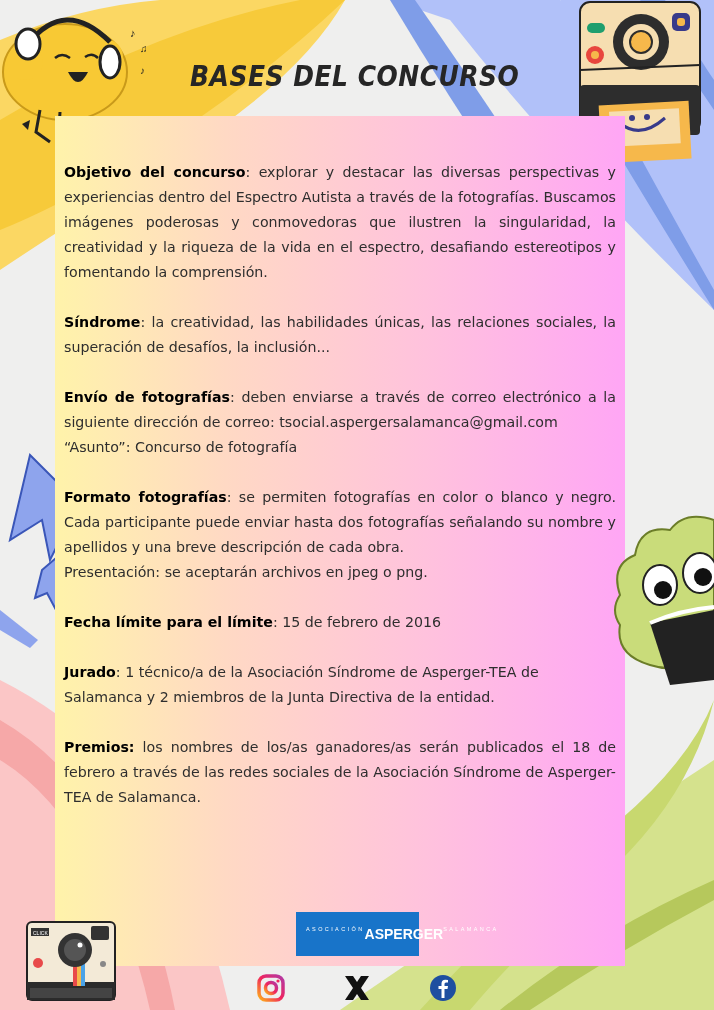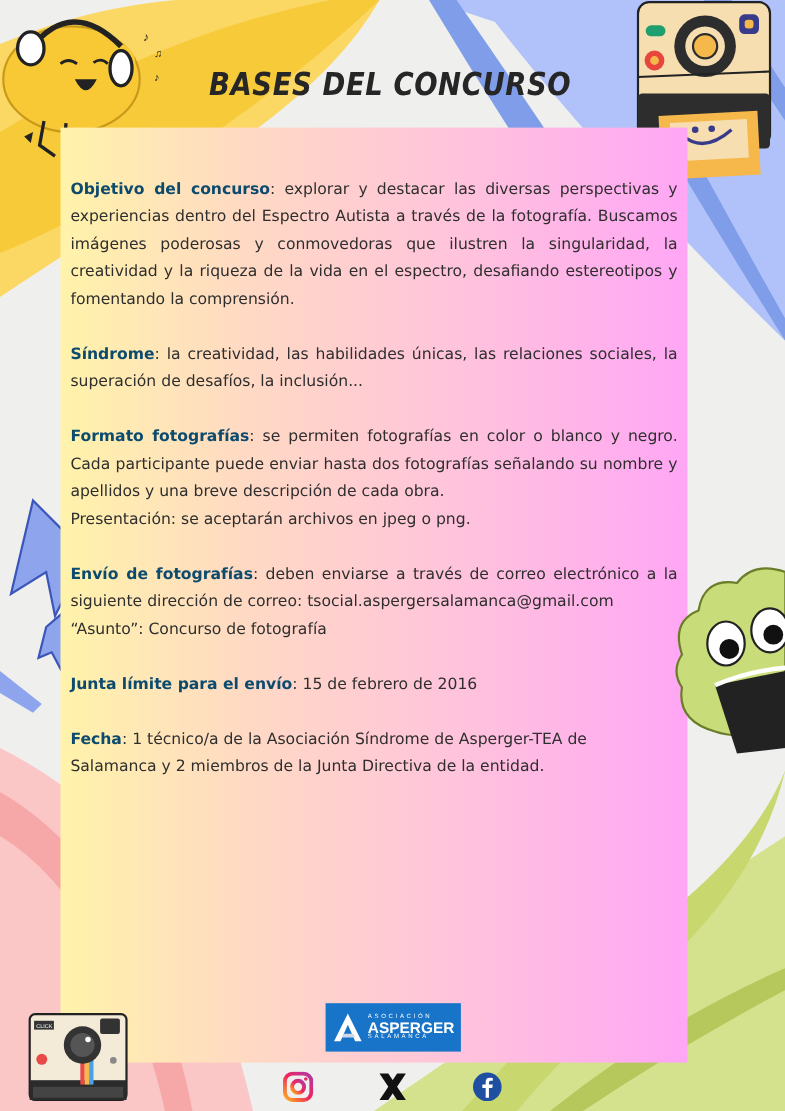--- a/index.html
+++ b/index.html
@@ -2,24 +2,24 @@
 <html><head>
 <meta charset="utf-8">
 <style>
   html,body{margin:0;padding:0;}
   body{width:714px;height:1010px;position:relative;overflow:hidden;background:#efefee;font-family:"Liberation Sans",sans-serif;}
   .bg{position:absolute;inset:0;}
   .page-title{position:absolute;left:190px;top:62px;font-family:"DejaVu Sans",sans-serif;font-weight:900;font-size:25px;letter-spacing:0.5px;color:#262626;transform:scaleY(1.15);font-style:italic;}
   .panel{position:absolute;left:55px;top:116px;width:570px;height:850px;background:linear-gradient(90deg,#fff3aa 0%,#ffd9c4 30%,#ffc2dd 65%,#ffa6f5 100%);}
   .content{position:absolute;left:64px;top:160px;width:552px;font-family:"DejaVu Sans",sans-serif;font-size:14.2px;line-height:25px;color:#2e2e2e;}
   .section{margin:0 0 25px 0;text-align:justify;}
-  .section b{font-weight:bold;color:#0c4a6e;}
+  .section b{font-weight:bold;color:#000000;}
   .line{display:block;}
   .logo{position:absolute;left:296px;top:912px;width:123px;height:44px;background:#1874c9;display:flex;align-items:center;gap:4px;box-sizing:border-box;padding:0 6px;}
-  .logo-text{display:flex;flex-direction:column;color:#fff;line-height:1;}
+  .logo-text{display:flex;flex-direction:row;color:#fff;line-height:1;}
   .logo-small{font-size:5.5px;letter-spacing:2.4px;}
   .logo-big{font-size:14px;font-weight:bold;font-family:"Liberation Sans",sans-serif;}
   .social{position:absolute;top:973px;width:30px;height:30px;display:flex;align-items:center;justify-content:center;}
   .ig{left:256px;}
   .x{left:342px;}
   .fb{left:428px;}
 </style>
 </head>
 <body>
 
@@ -82,38 +82,41 @@
   <rect x="35" y="110" width="70" height="35" fill="#f6deb1" transform="rotate(-3 70 130)"></rect>
   <circle cx="57" cy="118" r="3" fill="#383a8a"></circle>
   <circle cx="72" cy="117" r="3" fill="#383a8a"></circle>
   <path d="M45 123 Q65 140 90 118" fill="none" stroke="#383a8a" stroke-width="3"></path>
 </svg>
 
 <div class="panel"></div>
 
 <div class="content">
   <p class="section">
-    <b>Objetivo del concurso</b><span>: explorar y destacar las diversas perspectivas y experiencias dentro  del Espectro Autista a través de la fotografía. Buscamos imágenes poderosas y conmovedoras que ilustren la singularidad, la creatividad y la riqueza de la vida en el espectro, desafiando estereotipos y fomentando la comprensión.</span>
+    <b>Objetivo del concurso</b><span>: explorar y destacar las diversas perspectivas y experiencias dentro  del Espectro Autista a través de la fotografías. Buscamos imágenes poderosas y conmovedoras que ilustren la singularidad, la creatividad y la riqueza de la vida en el espectro, desafiando estereotipos y fomentando la comprensión.</span>
   </p>
   <p class="section">
     <b>Síndrome</b><span>: la creatividad, las habilidades únicas, las relaciones sociales, la superación de desafíos, la inclusión...</span>
+  </p>
+  <p class="section">
+    <b>Envío de fotografías</b><span>: deben enviarse a través de correo electrónico a la siguiente dirección de correo: tsocial.aspergersalamanca@gmail.com</span>
+    <span class="line">“Asunto”: Concurso de fotografía</span>
   </p>
   <p class="section">
     <b>Formato fotografías</b><span>: se permiten fotografías en color o blanco y negro. Cada participante puede enviar hasta dos fotografías señalando su nombre y apellidos y una breve descripción de cada obra.</span>
     <span class="line">Presentación: se aceptarán archivos en jpeg o png.</span>
   </p>
   <p class="section">
-    <b>Envío de fotografías</b><span>: deben enviarse a través de correo electrónico a la siguiente dirección de correo: tsocial.aspergersalamanca@gmail.com</span>
-    <span class="line">“Asunto”: Concurso de fotografía</span>
+    <b>Fecha límite para el límite</b><span>: 15 de febrero de 2016</span>
+  </p>
+  <p class="section" style="text-align:left">
+    <b>Jurado</b><span>: 1 técnico/a de la Asociación Síndrome de Asperger-TEA de Salamanca y 2 miembros de la Junta Directiva de la entidad.</span>
   </p>
   <p class="section">
-    <b>Junta límite para el envío</b><span>: 15 de febrero de 2016</span>
-  </p>
-  <p class="section" style="text-align:left">
-    <b>Fecha</b><span>: 1 técnico/a de la Asociación Síndrome de Asperger-TEA de Salamanca y 2 miembros de la Junta Directiva de la entidad.</span>
+    <b>Premios:</b><span> los nombres de los/as ganadores/as serán publicados el 18 de febrero a través de las redes sociales de la Asociación Síndrome de Asperger-TEA de Salamanca.</span>
   </p>
 </div>
 
 <svg style="position:absolute;left:610px;top:505px" width="104" height="200" viewBox="0 0 104 200">
   <path d="M10 90 Q0 60 25 50 Q30 20 60 25 Q75 5 104 15 L104 150 Q70 170 40 160 Q5 150 10 120 Q0 105 10 90Z" fill="#c9dc7a" stroke="#6b7d28" stroke-width="2"></path>
   <ellipse cx="50" cy="80" rx="17" ry="20" fill="#fff" stroke="#222" stroke-width="2"></ellipse>
   <ellipse cx="90" cy="68" rx="17" ry="20" fill="#fff" stroke="#222" stroke-width="2"></ellipse>
   <circle cx="53" cy="85" r="9" fill="#111"></circle>
   <circle cx="93" cy="72" r="9" fill="#111"></circle>
   <path d="M40 118 L104 105 L104 175 L60 180Z" fill="#222"></path>

